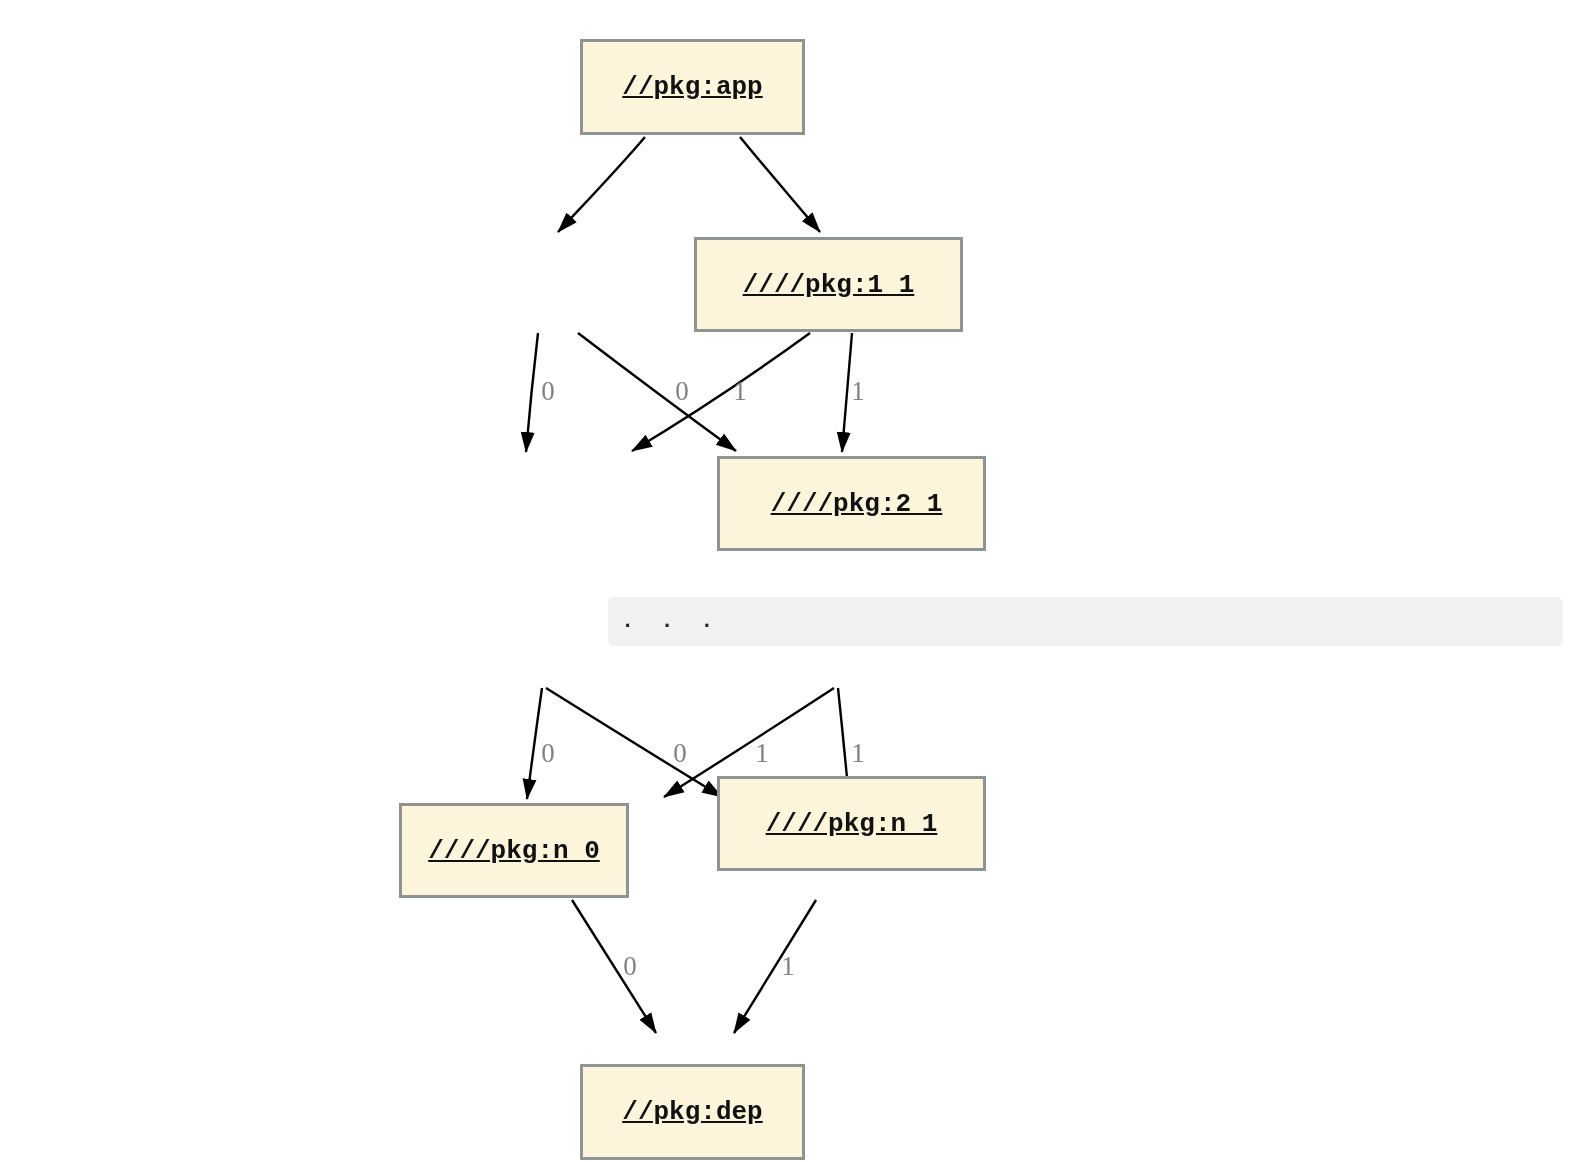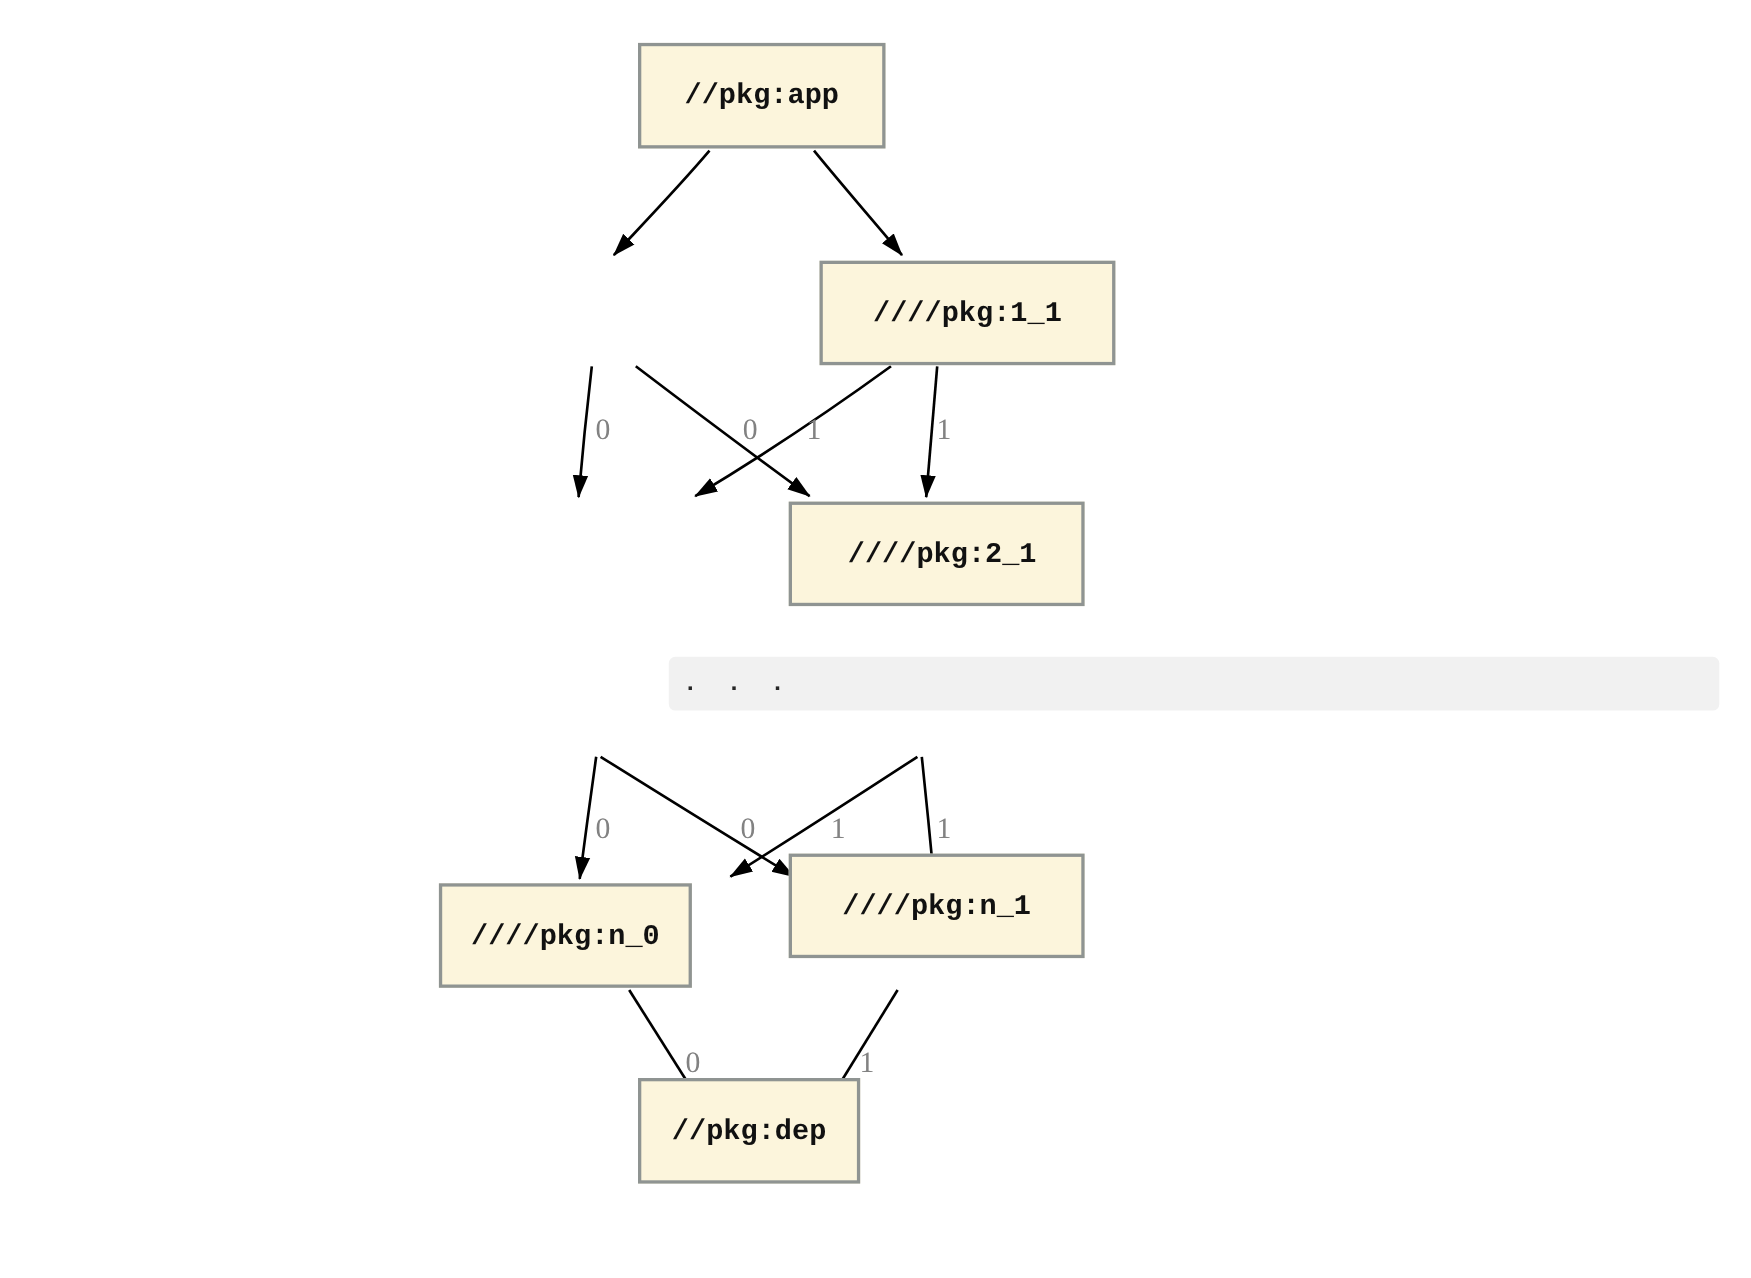--- a/index.html
+++ b/index.html
@@ -27,20 +27,21 @@
     background: #FCF5DC;
     border: 3px solid #8f9492;
     display: flex;
     align-items: center;
     justify-content: center;
     font-family: "Liberation Mono", "DejaVu Sans Mono", monospace;
     font-weight: 700;
     font-size: 26px;
     color: #111111;
     white-space: pre;
+    text-decoration: underline;
   }
   .elabel {
     position: absolute;
     transform: translate(-50%, -50%);
     font-family: "Liberation Serif", "DejaVu Serif", serif;
     font-size: 27px;
     color: #828282;
     line-height: 1;
     white-space: pre;
   }
@@ -86,30 +87,30 @@
       <path d="M834,688 Q742,748 664,797" marker-end="url(#arrow)"></path>
       <path d="M838,688 Q844,745 849,799" marker-end="url(#arrow)"></path>
       <path d="M572,900 Q615,968 656,1033" marker-end="url(#arrow)"></path>
       <path d="M816,900 Q774,968 734,1033" marker-end="url(#arrow)"></path>
     </g>
   </svg>
 
   <div class="node" style="left:580px; top:39px;  width:225px; height:96px;">//pkg:app</div>
 
 
-  <div class="node" style="left:745px; top:237px; width:269px; height:95px;">////pkg:1_1</div>
+  <div class="node" style="left:694px; top:237px; width:269px; height:95px;">////pkg:1_1</div>
 
 
   <div class="node" style="left:717px; top:456px; width:269px; height:95px;padding-left:10px;">////pkg:2_1</div>
 
   <div class="node" style="left:399px; top:803px; width:230px; height:95px;">////pkg:n_0</div>
 
   <div class="node" style="left:717px; top:776px; width:269px; height:95px;">////pkg:n_1</div>
 
-  <div class="node" style="left:580px; top:980px; width:202px; height:96px;">//pkg:dep</div>
+  <div class="node" style="left:580px; top:1064px; width:225px; height:96px;">//pkg:dep</div>
 
   <div class="ellipsis-band">.  .  .</div>
 
   <span class="elabel" style="left:548px; top:391px;">0</span>
   <span class="elabel" style="left:682px; top:391px;">0</span>
   <span class="elabel" style="left:740px; top:391px;">1</span>
   <span class="elabel" style="left:858px; top:391px;">1</span>
 
   <span class="elabel" style="left:548px; top:753px;">0</span>
   <span class="elabel" style="left:680px; top:753px;">0</span>

